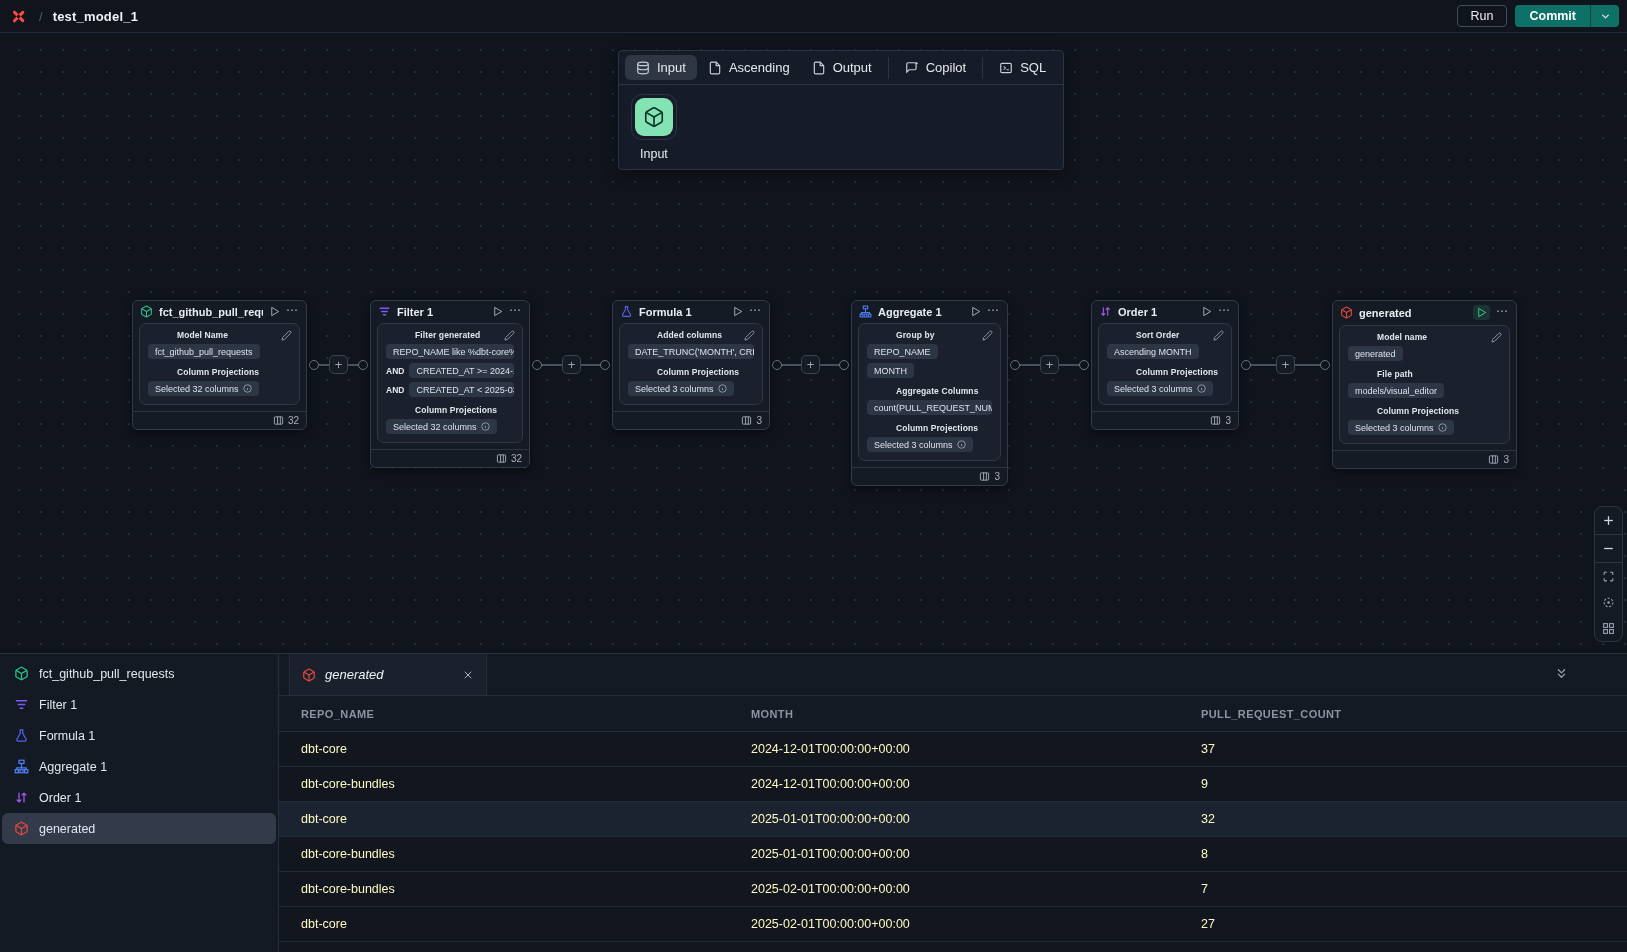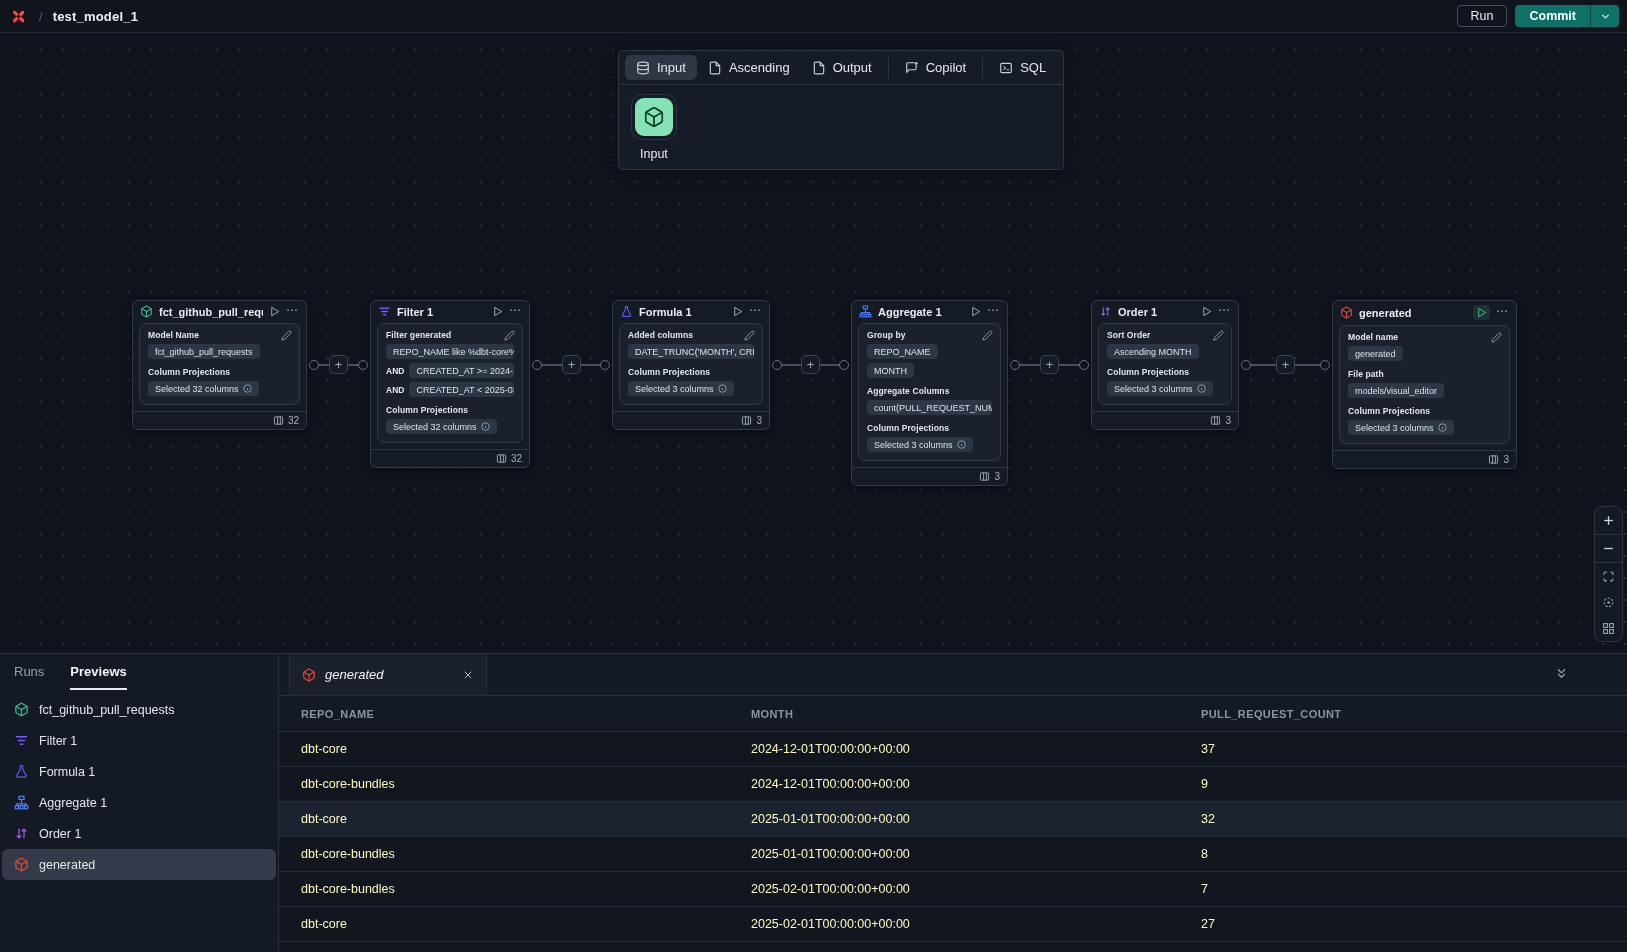--- a/index.html
+++ b/index.html
@@ -37,21 +37,21 @@
   
   .node { position:absolute; background:#151b25; border:1px solid #313a49; border-radius:6px; box-shadow:0 3px 8px rgba(0,0,0,.45); z-index:10; }
   .node-header { display:flex; align-items:center; gap:6px; padding:4px 7px; }
   .nicon { display:inline-flex; flex:none; }
   .node-title { flex:1; font-size:11px; font-weight:700; color:#eaedf2; white-space:nowrap; overflow:hidden; }
   .hbtn { display:inline-flex; align-items:center; justify-content:center; color:#aab3c2; cursor:pointer; flex:none; }
   .hbtn.more { font-size:12px; letter-spacing:1px; line-height:8px; padding-bottom:4px; }
   .hbtn.play-active { color:var(--play-green,#3ecf8e); background:rgba(62,207,142,.14); border-radius:4px; padding:2px 3px; }
   .node-card { position:relative; margin:1px 6px 6px; border:1px solid #2f3847; border-radius:7px; background:#1a212c; padding:6px 8px 8px; }
   .pencil { position:absolute; top:6px; right:7px; color:#939cab; cursor:pointer; }
-  .sec-label { font-size:8.5px; font-weight:700; color:#e2e6ed; letter-spacing:.1px; }
+  .sec-label { font-size:8.5px; font-weight:700; color:#e2e6ed; letter-spacing:.1px;margin-left:29px; }
   .sec-label.mt { margin-top:8px; }
   .pill-row { display:flex; align-items:center; gap:5px; margin-top:4px; }
   .prefix { font-size:8.5px; font-weight:700; color:#e2e6ed; flex:none; }
   .pill { display:inline-flex; align-items:center; gap:4px; background:#2d3644; border-radius:4px; padding:2.5px 7px; font-size:9px; color:#dde2ea; white-space:nowrap; overflow:hidden; max-width:100%; }
   .pill .info { color:#aab3c2; flex:none; }
   .node-footer { border-top:1px solid #2d3544; display:flex; justify-content:flex-end; align-items:center; gap:4px; padding:3px 7px; color:#a7afbd; font-size:10px; }
 
   
   .port { position:absolute; width:10px; height:10px; border:1.5px solid #6b7585; border-radius:50%; background:#10141d; z-index:9; }
   .wire { position:absolute; height:1.5px; background:#465061; z-index:8; }
@@ -580,24 +580,20 @@
           <rect x="14" y="3" width="7" height="7"></rect>
           <rect x="3" y="14" width="7" height="7"></rect>
           <rect x="14" y="14" width="7" height="7"></rect>
         </svg>
     </div>
   </div>
 
   <div class="bottom">
 
     <div class="side">
-      <div class="side-tabs">
-        <div class="side-tab">Runs</div>
-        <div class="side-tab active">Previews</div>
-      </div>
       <div class="side-list">
         <div class="side-item">
           <span class="sicon" style="color:var(--green-cube,#2fbf8f)">
             <svg width="15" height="15" viewBox="0 0 24 24" fill="none" stroke="currentColor" stroke-width="2" stroke-linejoin="round">
                 <path d="M21 16V8a2 2 0 0 0-1-1.73l-7-4a2 2 0 0 0-2 0l-7 4A2 2 0 0 0 3 8v8a2 2 0 0 0 1 1.73l7 4a2 2 0 0 0 2 0l7-4A2 2 0 0 0 21 16z"></path>
                 <polyline points="3.27 6.96 12 12.01 20.73 6.96"></polyline>
                 <line x1="12" y1="22.08" x2="12" y2="12"></line>
               </svg>
           </span>
           <span>fct_github_pull_requests</span>

